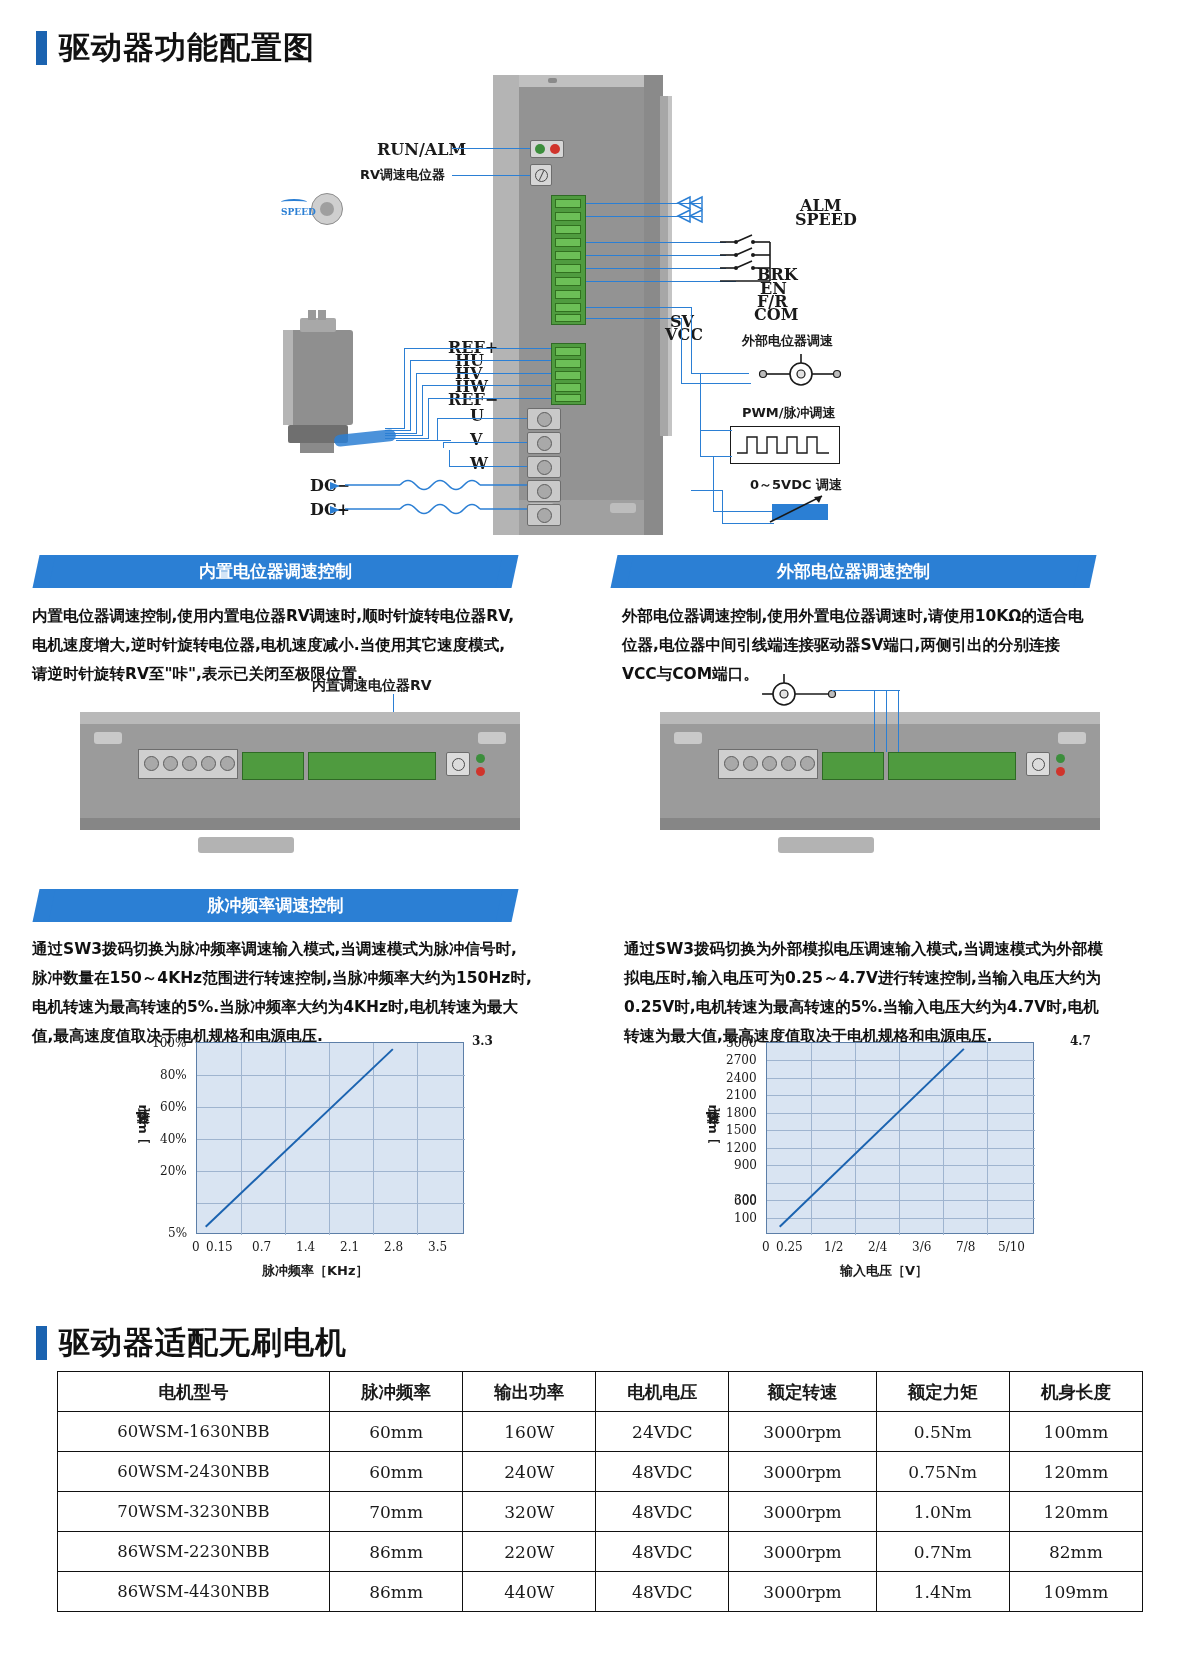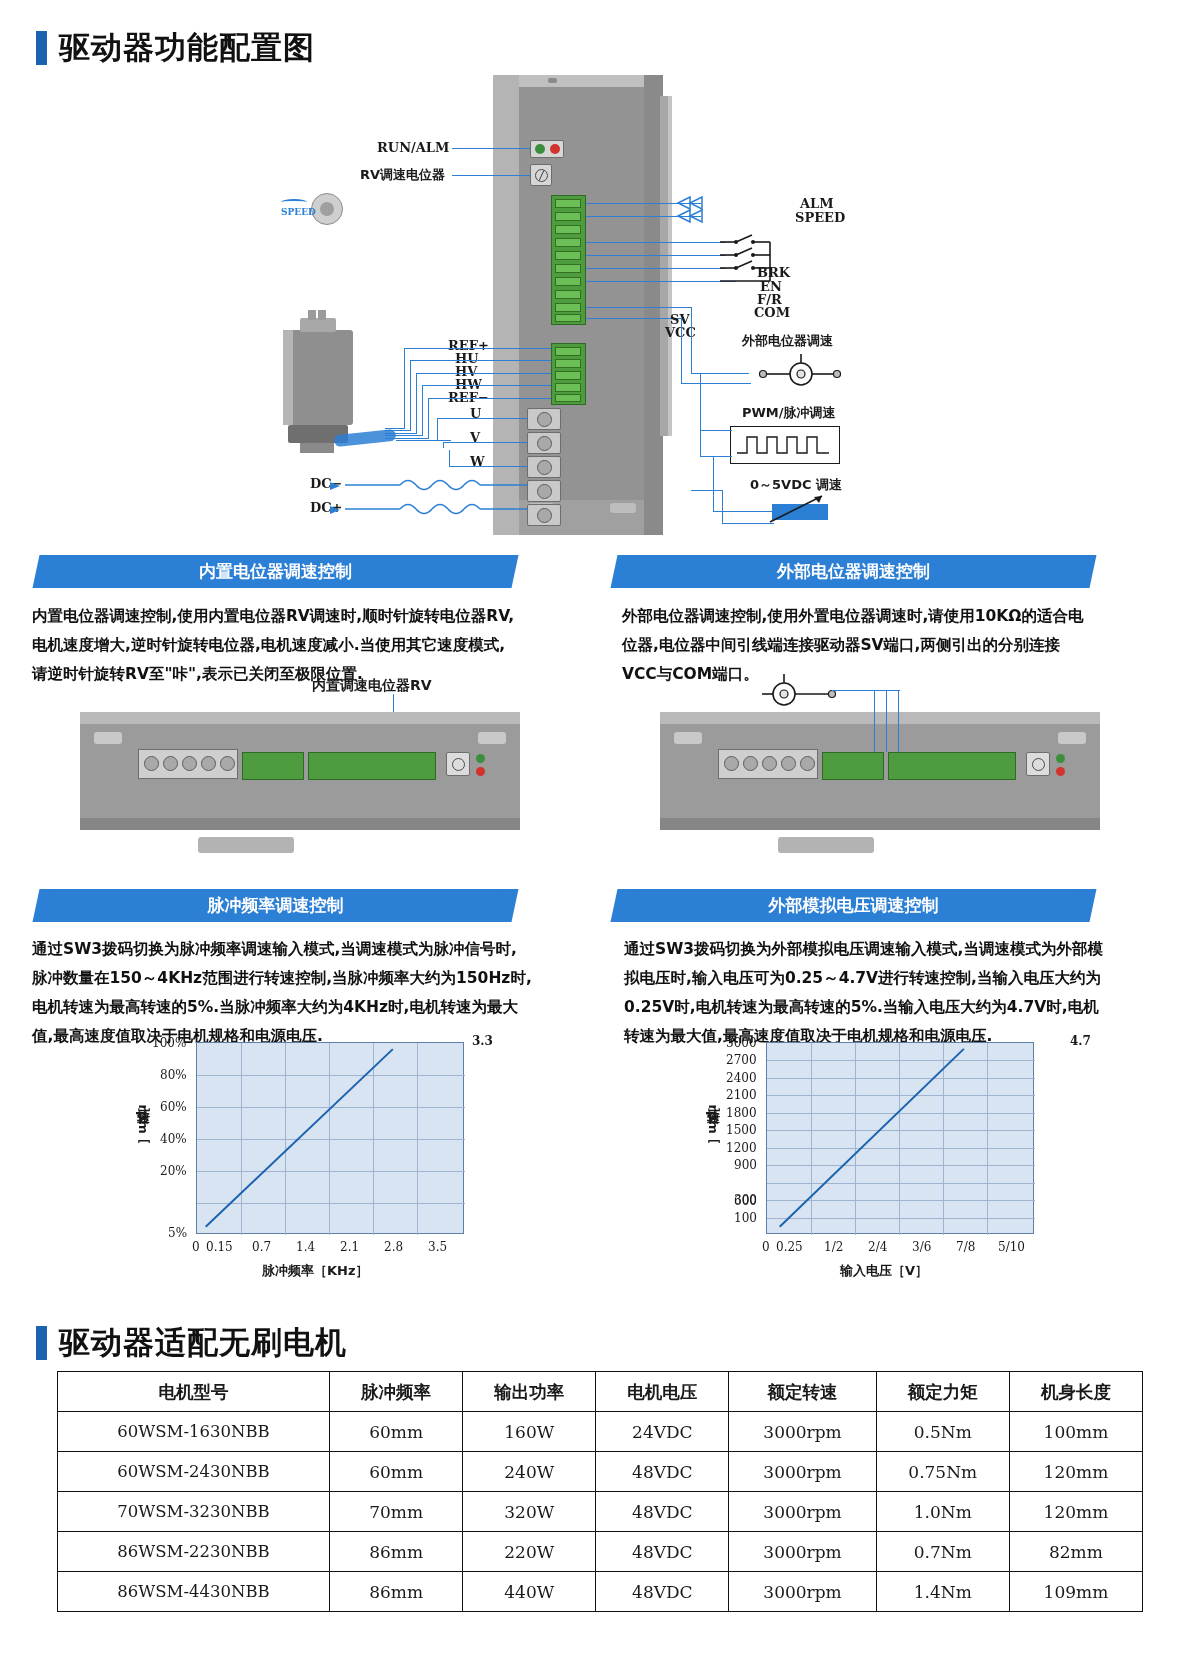--- a/index.html
+++ b/index.html
@@ -43,21 +43,21 @@
     font-weight:bold; color:#111; font-family:"DejaVu Sans", sans-serif;
   }
   #para-a { left:32px;  top:602px; width:487px; }
   #para-b { left:622px; top:602px; width:470px; }
   #para-c { left:32px;  top:935px; width:500px; }
   #para-d { left:624px; top:935px; width:480px; }
 
   
   #fig-main { position:absolute; left:0; top:60px; width:1200px; height:490px; }
 
-  .lbl { position:absolute; font-size:13px; font-weight:bold; font-family:"DejaVu Serif", serif; white-space:nowrap; }
+  .lbl { position:absolute; font-size:16px; font-weight:bold; font-family:"DejaVu Serif", serif; white-space:nowrap; }
   .lbl-cn { font-family:"DejaVu Sans", sans-serif; font-size:13px; font-weight:bold; }
   .hline { position:absolute; height:1.4px; background:#2b7fd4; }
   .vline { position:absolute; width:1.4px; background:#2b7fd4; }
 
   
   .body-main { position:absolute; background:#9b9b9b; }
   .body-dark { position:absolute; background:#8a8a8a; }
   .body-light { position:absolute; background:#b4b4b4; }
 
   
@@ -416,21 +416,20 @@
     <div class="ax-num" style="left:122px; top:200px;">0.7</div>
     <div class="ax-num" style="left:166px; top:200px;">1.4</div>
     <div class="ax-num" style="left:210px; top:200px;">2.1</div>
     <div class="ax-num" style="left:254px; top:200px;">2.8</div>
     <div class="ax-num" style="left:298px; top:200px;">3.5</div>
     <div class="ax-num" style="left:342px; top:-6px; font-weight:bold;">3.3</div>
     <div class="ax-vert" style="left:4px; top:60px;">转速［ rpm ］</div>
     <div class="ax-title" style="left:132px; top:222px;">脉冲频率［KHz］</div>
   </div>
 
-  <div class="pill" id="pill-d">外部模拟电压调速控制</div>
   <div class="para" id="para-d">通过SW3拨码切换为外部模拟电压调速输入模式,当调速模式为外部模拟电压时,输入电压可为0.25～4.7V进行转速控制,当输入电压大约为0.25V时,电机转速为最高转速的5%.当输入电压大约为4.7V时,电机转速为最大值,最高速度值取决于电机规格和电源电压.</div>
 
   <div class="chart" style="left:700px; top:1040px; width:400px; height:240px;">
     <div class="plot" style="left:66px; top:2px; width:268px; height:192px;">
       <div class="gx" style="left:44px; top:0; height:192px;"></div>
       <div class="gx" style="left:88px; top:0; height:192px;"></div>
       <div class="gx" style="left:132px; top:0; height:192px;"></div>
       <div class="gx" style="left:176px; top:0; height:192px;"></div>
       <div class="gx" style="left:220px; top:0; height:192px;"></div>
       <div class="gy" style="left:0; top:17px; width:268px;"></div>

